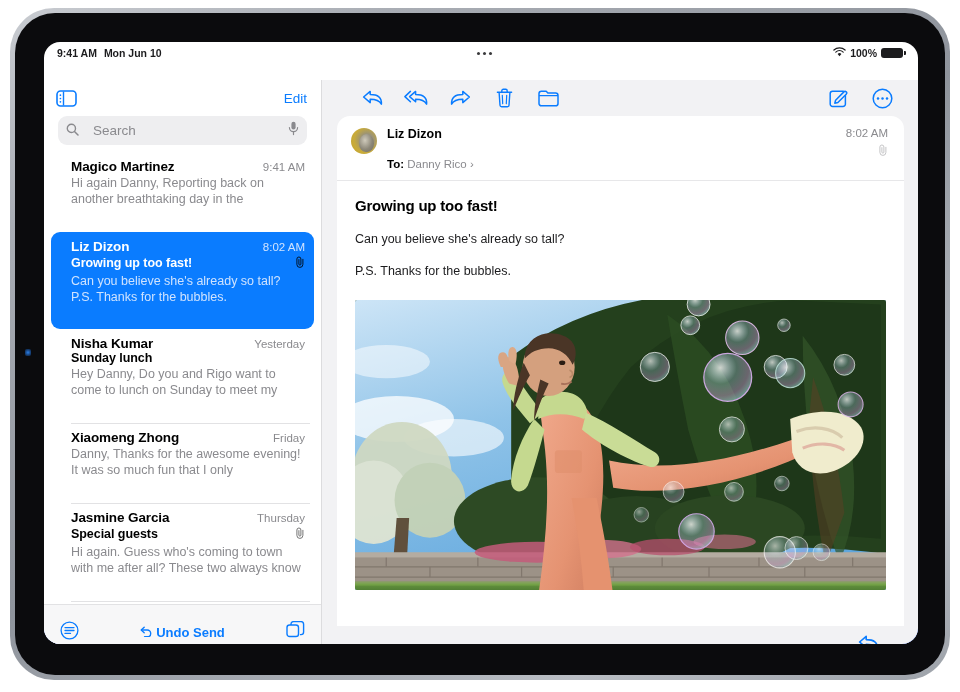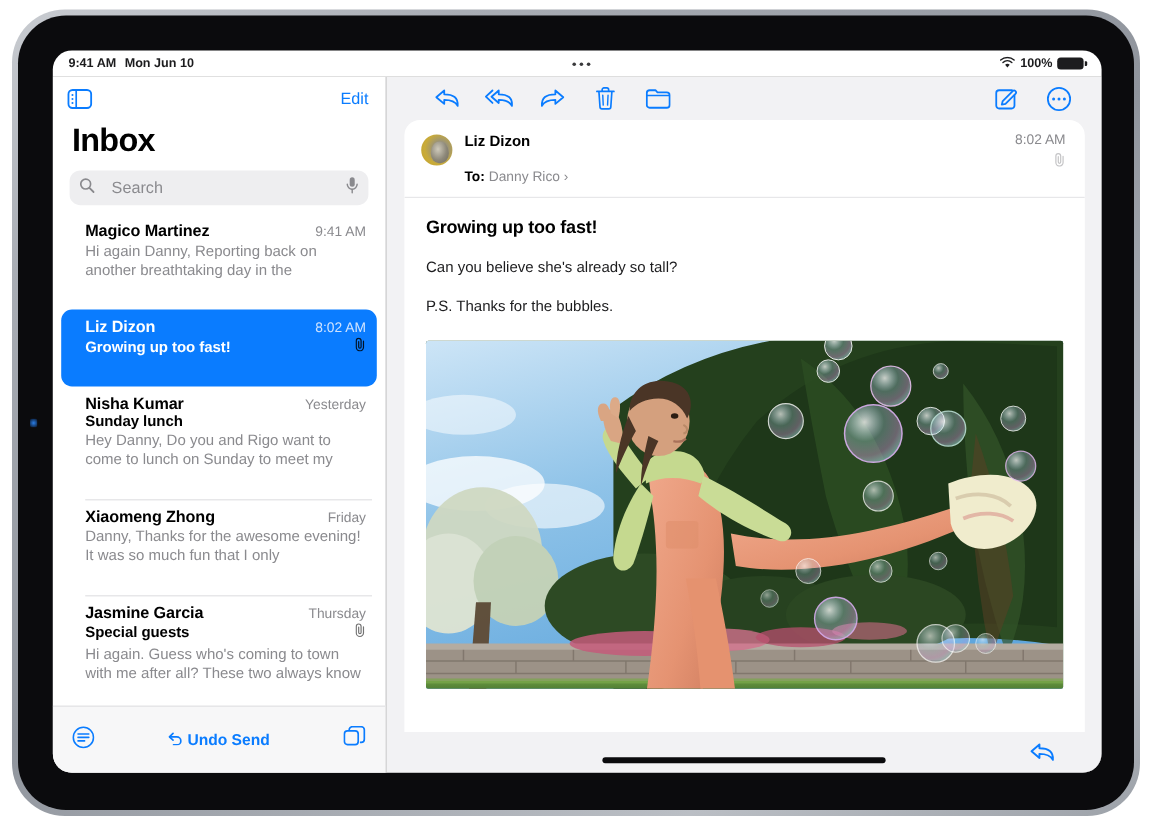--- a/index.html
+++ b/index.html
@@ -59,24 +59,24 @@
     width: 22px; height: 10px; border-radius: 3px;
     background: #1c1c1e; position: relative;
   }
   #battery-pill::after {
     content: ""; position: absolute; right: -2.5px; top: 3px;
     width: 2px; height: 4px; border-radius: 0 1px 1px 0; background: #1c1c1e;
   }
 
   
   #split {
-    position: absolute; left: 0; top: 22px;
+    position: absolute; left: 0; top: 38px;
     width: 100%; height: calc(100% - 22px);
     display: flex;
-    background: #404040;
+    background: #1d4ed8;
   }
 
   
   #sidebar {
     width: 278px; flex: 0 0 278px;
     background: #ffffff;
     border-right: 1px solid #dcdcde;
     display: flex; flex-direction: column;
     position: relative;
   }
@@ -260,21 +260,20 @@
                 <rect x="1" y="1" width="19" height="15" rx="3.5" fill="none" stroke="#0a7cff" stroke-width="1.6"></rect>
                 <line x1="7.5" y1="1.5" x2="7.5" y2="15.5" stroke="#0a7cff" stroke-width="1.4"></line>
                 <circle cx="4.4" cy="5.2" r="0.85" fill="#0a7cff"></circle>
                 <circle cx="4.4" cy="8.5" r="0.85" fill="#0a7cff"></circle>
                 <circle cx="4.4" cy="11.8" r="0.85" fill="#0a7cff"></circle>
               </svg>
             </span>
             <button id="edit-button">Edit</button>
           </div>
 
-          <div id="inbox-title">Inbox</div>
 
           <div id="search-wrap">
             <div id="search-bar">
               <span>
                 <svg width="13" height="13" viewBox="0 0 13 13">
                   <circle cx="5.4" cy="5.4" r="4.1" fill="none" stroke="#8a8a8e" stroke-width="1.4"></circle>
                   <line x1="8.5" y1="8.5" x2="12" y2="12" stroke="#8a8a8e" stroke-width="1.5" stroke-linecap="round"></line>
                 </svg>
               </span>
               <input id="search-input" type="text" placeholder="Search" style="">
@@ -300,20 +299,21 @@
                 <div class="mail-line1">
                   <span class="mail-sender">Liz Dizon</span>
                   <span class="mail-date">8:02 AM</span>
                 </div>
                 <div class="mail-line2">
                   <span class="mail-subject">Growing up too fast!</span>
                   <span><svg class="clip-icon" viewBox="0 0 9 12">
                       <path d="M6.9 3.3 V8.4 a3 3 0 0 1-6 0 V3 a2 2 0 0 1 4 0 V8.1 a1 1 0 0 1-2 0 V3.6" fill="none" stroke="currentColor" stroke-width="1" stroke-linecap="round"></path>
                     </svg></span>
                 </div>
+                <div class="mail-preview">Can you believe she's already so tall? P.S. Thanks for the bubbles.</div>
               </div>
               <div class="mail-row">
                 <div class="mail-line1">
                   <span class="mail-sender">Nisha Kumar</span>
                   <span class="mail-date">Yesterday</span>
                 </div>
                 <div class="mail-line2">
                   <span class="mail-subject">Sunday lunch</span>
                   <span></span>
                 </div>

